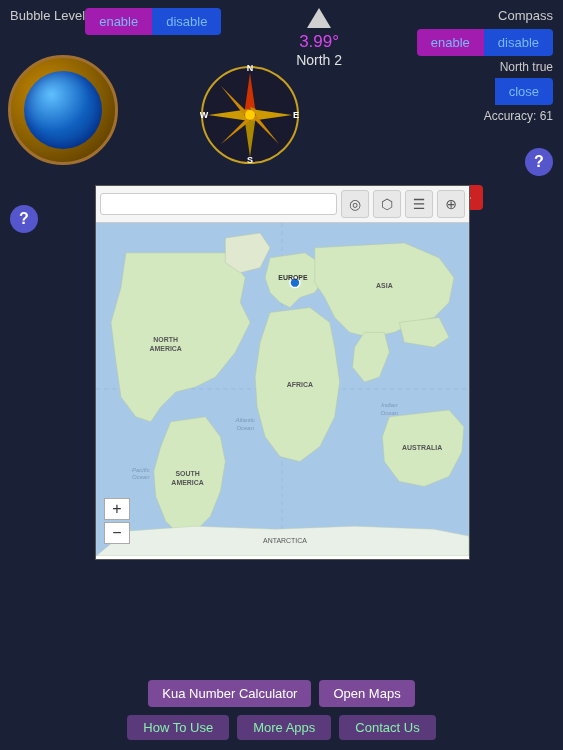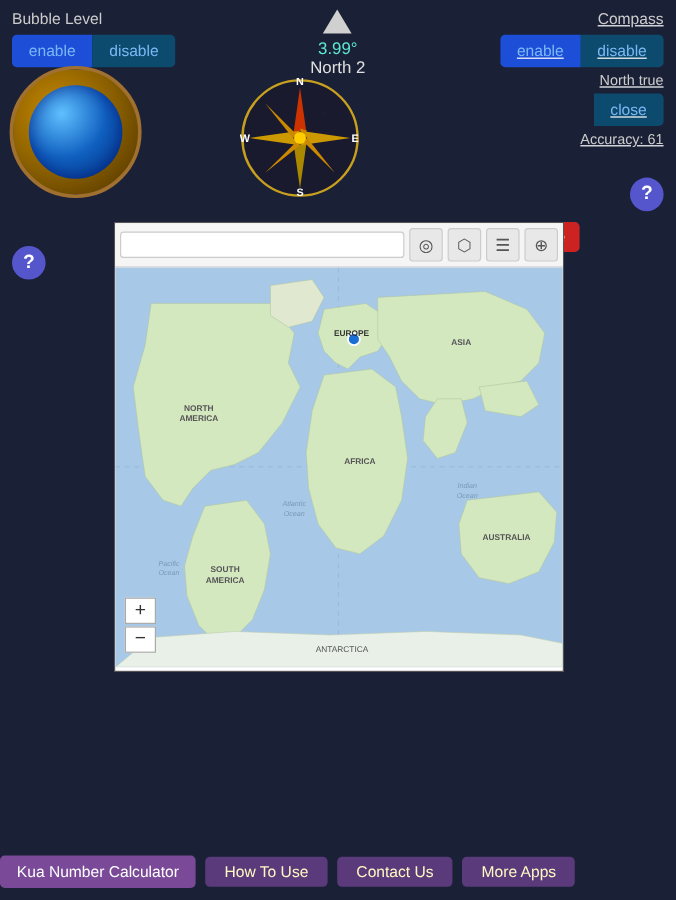--- a/index.html
+++ b/index.html
@@ -16,21 +16,21 @@
     
     .top-section {
       display: flex;
       justify-content: space-between;
       align-items: flex-start;
       padding: 8px 10px 0 10px;
     }
 
     .bubble-section {
       display: flex;
-      flex-direction: column;
+      flex-direction: row;
       align-items: flex-start;
     }
 
     .bubble-label {
       font-size: 13px;
       color: #ccc;
       margin-bottom: 6px;
     }
 
     .btn-group {
@@ -40,27 +40,27 @@
 
     .btn {
       padding: 6px 14px;
       font-size: 13px;
       border: none;
       cursor: pointer;
       border-radius: 0;
     }
 
     .btn-enable {
-      background: #1d4ed8;
+      background: #a21caf;
       color: #7ab8f5;
       border-radius: 4px 0 0 4px;
     }
 
     .btn-disable {
-      background: #0c4a6e;
+      background: #1d4ed8;
       color: #7ab8f5;
       border-radius: 0 4px 4px 0;
     }
 
     .compass-center {
       display: flex;
       flex-direction: column;
       align-items: center;
       margin-top: 0;
     }
@@ -68,35 +68,34 @@
     .compass-arrow {
       width: 0;
       height: 0;
       border-left: 12px solid transparent;
       border-right: 12px solid transparent;
       border-bottom: 20px solid #d0d0d0;
       margin-bottom: 4px;
     }
 
     .degree-text {
-      font-size: 14px;
-      color: #5eead4;
+      font-size: 17px;
+      color: #d946ef;
       text-align: center;
     }
 
     .north-text {
       font-size: 14px;
       color: #e0e0e0;
     }
 
     .compass-section {
       display: flex;
       flex-direction: column;
       align-items: flex-end;
-      text-decoration: underline;
     }
 
     .compass-label {
       font-size: 13px;
       color: #ccc;
       margin-bottom: 6px;
     }
 
     .north-type-label {
       font-size: 12px;
@@ -275,20 +274,21 @@
       right: 10px;
     }
 
     
     .bottom-section {
       position: absolute;
       bottom: 10px;
       left: 0;
       right: 0;
       display: flex;
+      flex-direction: column;
       align-items: center;
       gap: 8px;
     }
 
     .bottom-row {
       display: flex;
       gap: 8px;
       justify-content: center;
     }
 
@@ -302,21 +302,21 @@
       color: #fff;
     }
 
     .bottom-btn-small {
       padding: 5px 16px;
       font-size: 13px;
       border: none;
       border-radius: 4px;
       cursor: pointer;
       background: #5a3a7a;
-      color: #fef9c3;
+      color: #86efac;
     }
   </style>
 </head>
 <body>
 
 <div class="top-section">
 
   <div class="bubble-section">
     <span class="bubble-label">Bubble Level</span>
     <div class="btn-group">
@@ -455,19 +455,20 @@
     <div class="zoom-controls">
       <button class="zoom-btn">+</button>
       <button class="zoom-btn">−</button>
     </div>
   </div>
 </div>
 
 <div class="bottom-section">
   <div class="bottom-row">
     <button class="bottom-btn">Kua Number Calculator</button>
+    <button class="bottom-btn">Open Maps</button>
   </div>
   <div class="bottom-row">
     <button class="bottom-btn-small">How To Use</button>
+    <button class="bottom-btn-small">More Apps</button>
     <button class="bottom-btn-small">Contact Us</button>
-    <button class="bottom-btn-small">More Apps</button>
   </div>
 </div>
 
 </body></html>

